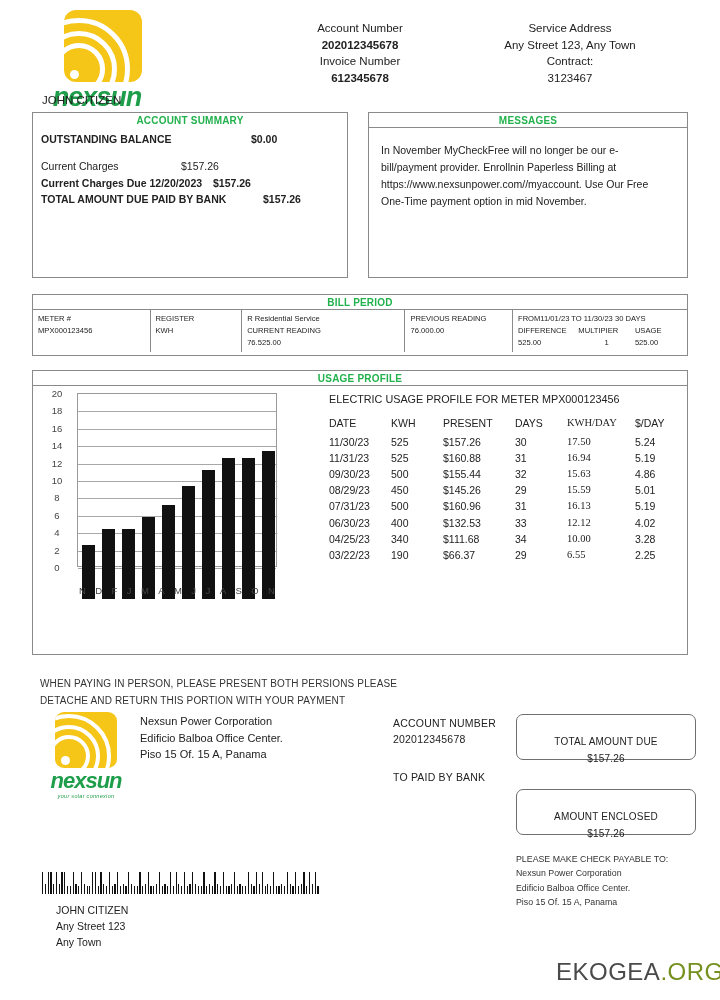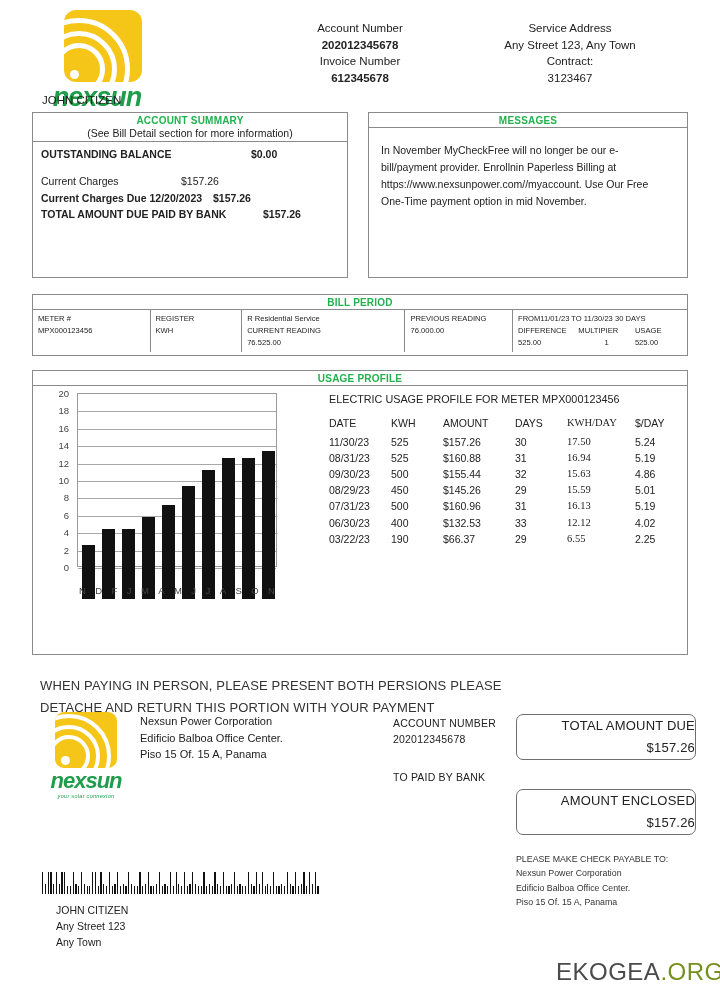--- a/index.html
+++ b/index.html
@@ -181,21 +181,21 @@
     position: absolute;
     left: 0; top: 0;
     width: 26px; height: 174px;
   }
   .y-tick {
     position: absolute;
     right: 4px;
     font-size: 9.5px;
     color: #444;
     transform: translateY(-50%);
-    text-align: right;
+    text-align: center;
     width: 24px;
   }
   .plot {
     position: absolute;
     left: 30px; top: 0;
     width: 200px; height: 174px;
     border: 1px solid #9a9a9a;
     box-sizing: border-box;
     background: #fff;
   }
@@ -247,21 +247,21 @@
   .usage-table .c-kwh  { width: 52px; }
   .usage-table .c-amt  { width: 72px; }
   .usage-table .c-days { width: 52px; }
   .usage-table .c-kpd  { width: 68px; font-family: Liberation Serif, serif; }
   .usage-table .c-dpd  { width: 44px; }
 
   
   .stub-note {
     position: absolute;
     left: 40px; top: 675px;
-    font-size: 13px;
+    font-size: 10px;
     line-height: 1.7;
     color: #333;
     letter-spacing: 0.15px;
   }
   .stub-logo-wrap {
     position: absolute;
     left: 38px; top: 712px;
     width: 96px;
   }
   .stub-logo-wrap .logo-mark {
@@ -289,25 +289,25 @@
     line-height: 1.5;
     color: #222;
     letter-spacing: 0.2px;
   }
   .stub-right .blk { margin-bottom: 22px; }
   .amt-box {
     position: absolute;
     border: 1px solid #6f6f6f;
     border-radius: 7px;
     box-sizing: border-box;
-    text-align: right;
-    font-size: 13px;
+    text-align: center;
+    font-size: 10px;
     color: #222;
     background: #fff;
-    padding-top: 0;
+    padding-top: 18px;
     line-height: 1.7;
     letter-spacing: 0.2px;
   }
   #total-due-box   { left: 516px; top: 714px; width: 180px; height: 46px; }
   #amt-enclosed-box{ left: 516px; top: 789px; width: 180px; height: 46px; }
 
   .payable {
     position: absolute;
     left: 516px; top: 852px;
     font-size: 8.8px;
@@ -377,21 +377,20 @@
     <div class="hdr-col svc">
       <div>Service Address</div>
       <div>Any Street 123, Any Town</div>
       <div>Contract:</div>
       <div>3123467</div>
     </div>
   </div>
 
   <div class="panel" id="account-summary">
     <div class="panel-title">ACCOUNT SUMMARY</div>
-    <div class="subtitle rule">(See Bill Detail section for more information)</div>
     <div class="sum-body">
 
       <div class="sum-row">
         <span class="lbl"></span>
         <span class="val"></span>
       </div>
       <div class="sum-row">
         <span class="lbl"></span>
         <span class="val"></span>
       </div>
@@ -521,37 +520,37 @@
           <span>O</span>
           <span>N</span>
         </div>
     </div>
 
     <table class="usage-table">
       <thead>
           <tr>
             <th class="c-date">DATE</th>
             <th class="c-kwh">KWH</th>
-            <th class="c-amt">AMOUNT</th>
+            <th class="c-amt">PRESENT</th>
             <th class="c-days">DAYS</th>
             <th class="c-kpd">KWH/DAY</th>
             <th class="c-dpd">$/DAY</th>
           </tr>
         </thead>
       <tbody>
           <tr>
             <td class="c-date">11/30/23</td>
             <td class="c-kwh">525</td>
             <td class="c-amt">$157.26</td>
             <td class="c-days">30</td>
             <td class="c-kpd">17.50</td>
             <td class="c-dpd">5.24</td>
           </tr>
           <tr>
-            <td class="c-date">08/31/23</td>
+            <td class="c-date">11/31/23</td>
             <td class="c-kwh">525</td>
             <td class="c-amt">$160.88</td>
             <td class="c-days">31</td>
             <td class="c-kpd">16.94</td>
             <td class="c-dpd">5.19</td>
           </tr>
           <tr>
             <td class="c-date">09/30/23</td>
             <td class="c-kwh">500</td>
             <td class="c-amt">$155.44</td>
@@ -577,20 +576,28 @@
           </tr>
           <tr>
             <td class="c-date">06/30/23</td>
             <td class="c-kwh">400</td>
             <td class="c-amt">$132.53</td>
             <td class="c-days">33</td>
             <td class="c-kpd">12.12</td>
             <td class="c-dpd">4.02</td>
           </tr>
           <tr>
+            <td class="c-date">04/25/23</td>
+            <td class="c-kwh">340</td>
+            <td class="c-amt">$111.68</td>
+            <td class="c-days">34</td>
+            <td class="c-kpd">10.00</td>
+            <td class="c-dpd">3.28</td>
+          </tr>
+          <tr>
             <td class="c-date">03/22/23</td>
             <td class="c-kwh">190</td>
             <td class="c-amt">$66.37</td>
             <td class="c-days">29</td>
             <td class="c-kpd">6.55</td>
             <td class="c-dpd">2.25</td>
           </tr>
         </tbody>
     </table>
   </div>

